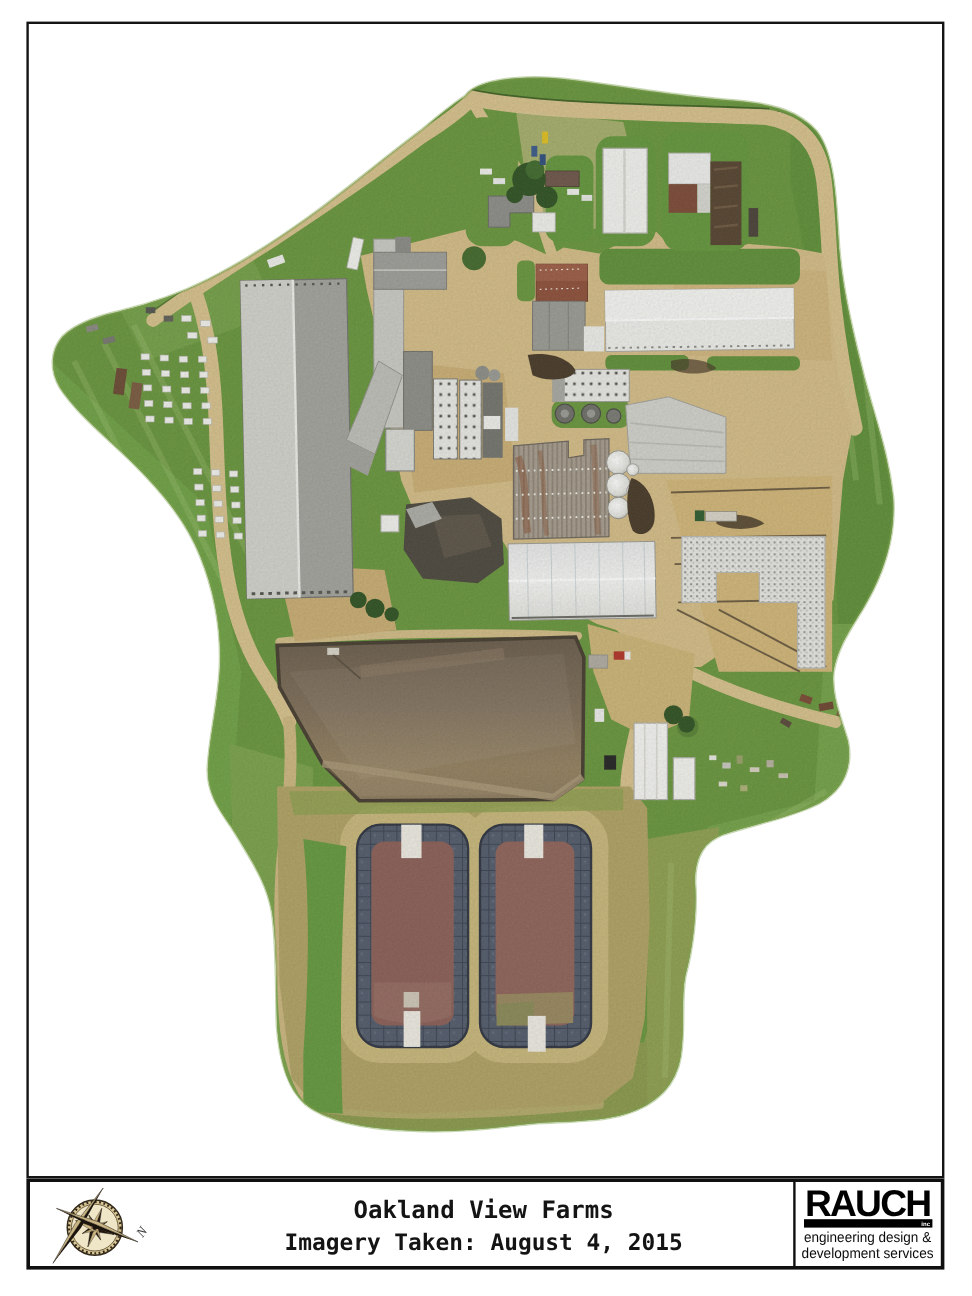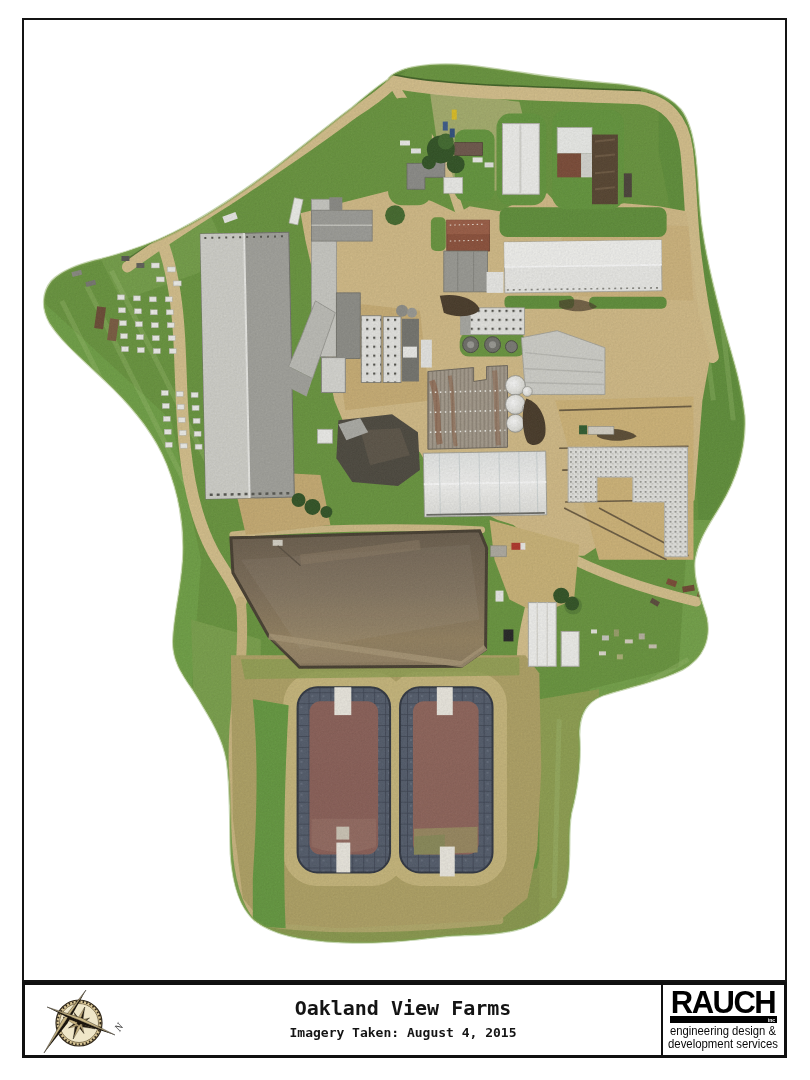--- a/index.html
+++ b/index.html
@@ -9,21 +9,21 @@
              border:2px solid #141414;box-sizing:border-box;background:#ffffff;}
   .map-frame svg{position:absolute;left:0;top:0;width:100%;height:100%;display:block;}
   .footer{position:absolute;left:22px;top:982px;width:765px;height:76px;
           border:3px solid #101010;box-sizing:border-box;background:#ffffff;}
   .divider{position:absolute;left:636px;top:0;width:2px;height:70px;background:#101010;}
   .compass-wrap{position:absolute;left:14px;top:2px;width:86px;height:66px;}
   .north-label{position:absolute;left:90px;top:36px;font-family:"Liberation Serif",serif;
                font-style:italic;font-size:11px;color:#3a3a3a;transform:rotate(-55deg);}
   .titles{position:absolute;left:120px;top:0;width:516px;height:70px;text-align:center;color:#141414;}
   .map-title{margin-top:8px;font-size:20px;font-weight:bold;letter-spacing:0px;line-height:30px;}
-  .map-subtitle{margin-top:2px;font-size:13px;font-weight:bold;}
+  .map-subtitle{margin-top:2px;font-size:19px;font-weight:bold;}
   .logo-wrap{position:absolute;left:638px;top:0;width:121px;height:88px;}
   .logo-wrap svg{display:block;width:121px;height:70px;}
 </style>
 </head>
 <body>
 
 <div class="sheet">
 
   <div class="map-frame">
     <svg viewBox="22 18 765 964" preserveAspectRatio="none">

